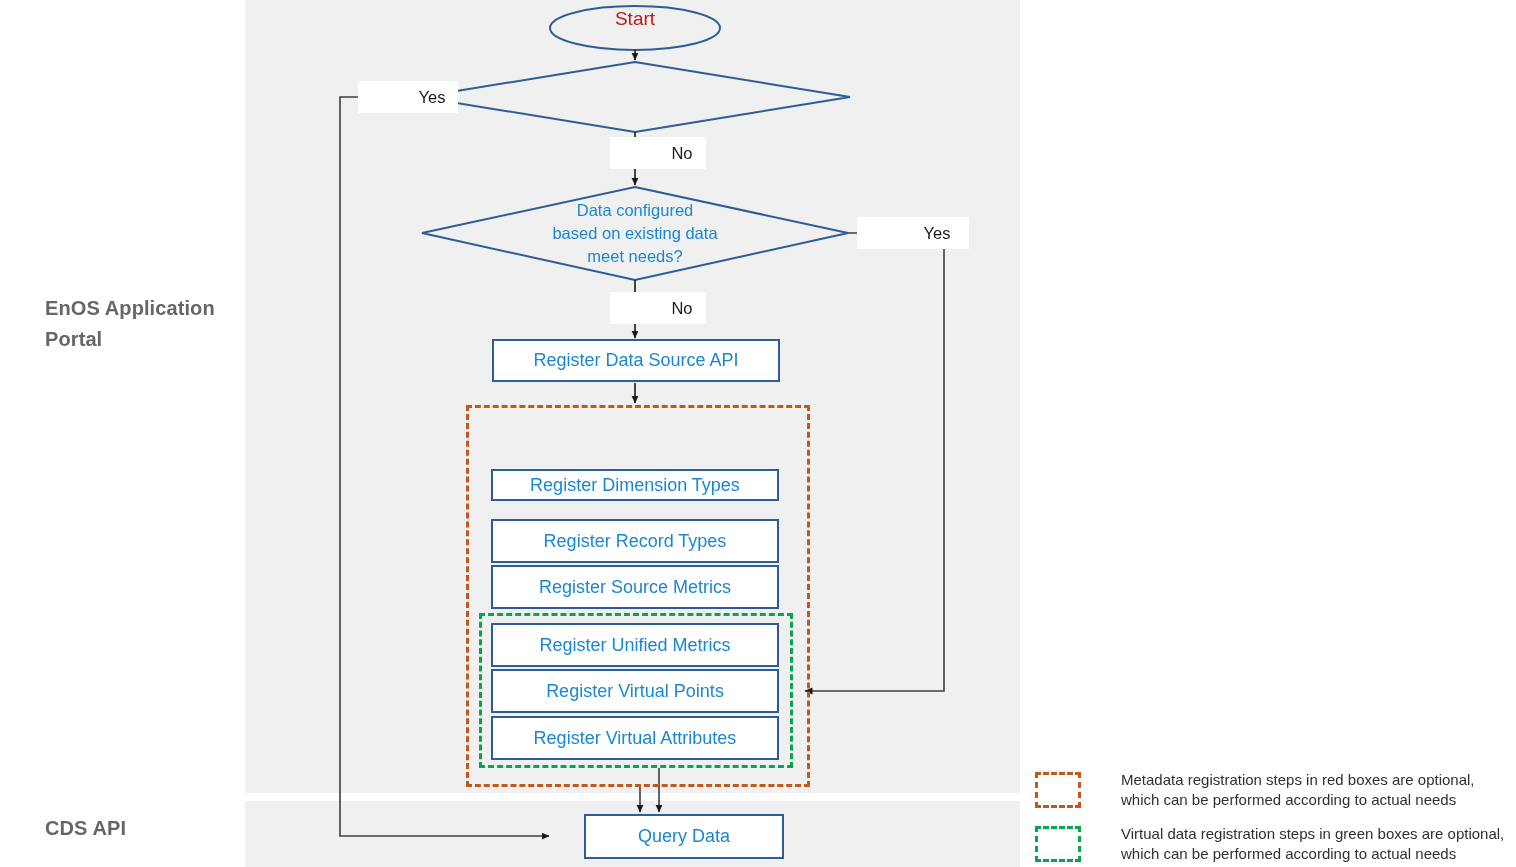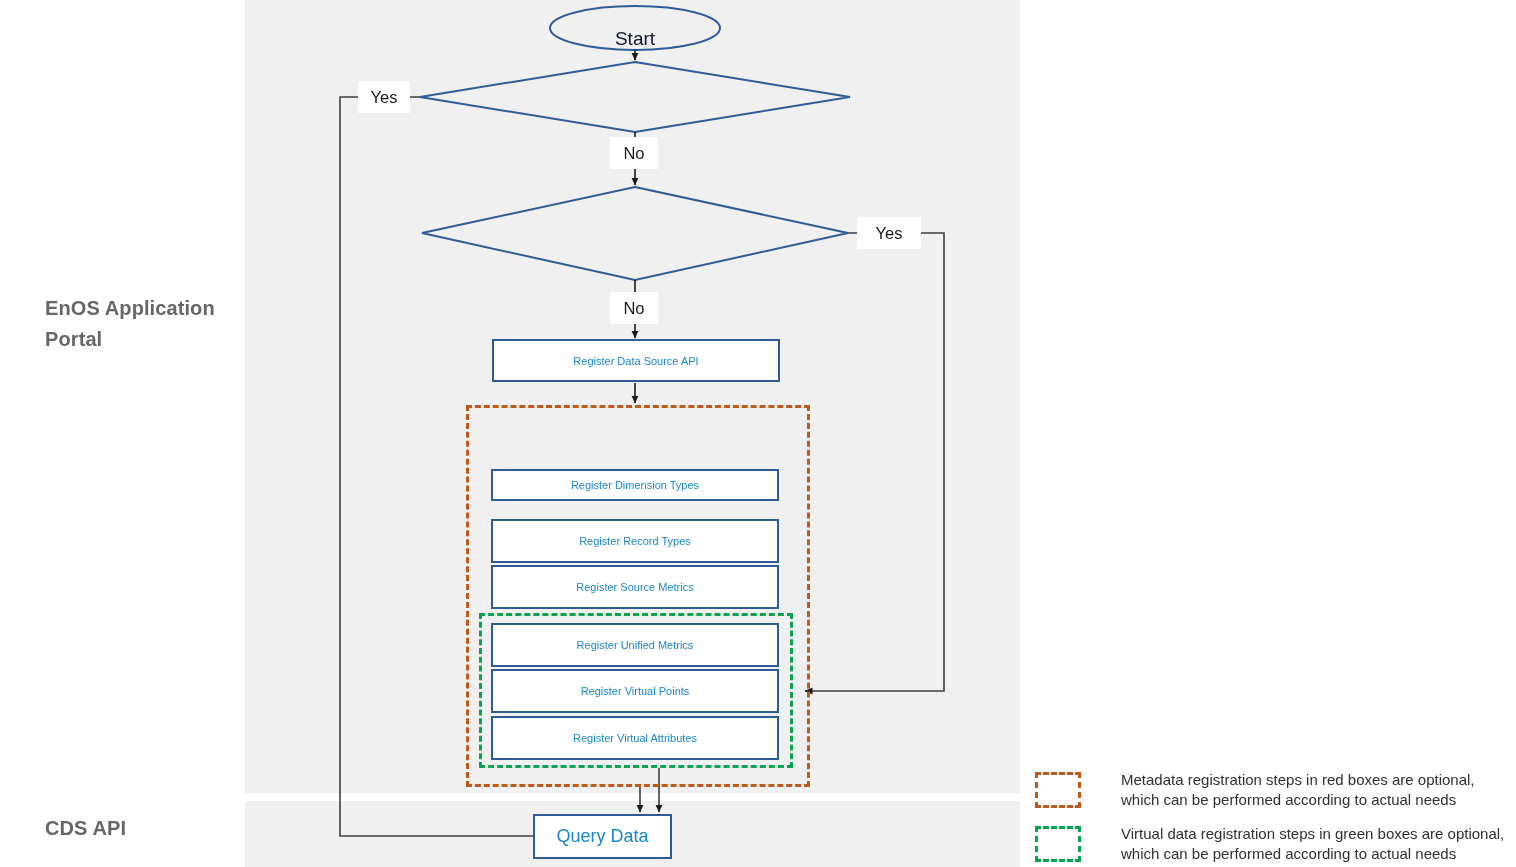--- a/index.html
+++ b/index.html
@@ -61,60 +61,61 @@
     pointer-events: none;
   }
 
   
   .proc {
     position: absolute;
     box-sizing: border-box;
     background: #ffffff;
     border: 2px solid #2e5c96;
     color: #1b87d2;
-    font-size: 11px;
+    font-size: 18px;
     display: flex;
     align-items: center;
     justify-content: center;
     text-align: center;
     white-space: nowrap;
   }
 
   
   .edge-label {
     position: absolute;
     background: #ffffff;
     color: #1a1a1a;
     font-size: 16.5px;
     display: flex;
     align-items: center;
     justify-content: center;
     text-align: center;
+    padding-left: 48px;
   }
 
   
   .diamond-text {
     position: absolute;
     color: #1b87d2;
     font-size: 16.5px;
     line-height: 23px;
     text-align: center;
     display: flex;
     align-items: center;
     justify-content: center;
     flex-direction: column;
     white-space: pre-line;
   }
 
   
   #start-text {
     position: absolute;
-    left: 551px; top: 20px;
+    left: 551px; top: 0;
     width: 168px; height: 38px;
-    color: #0f172a;
+    color: #b91c1c;
     font-size: 19px;
     display: flex;
     align-items: center;
     justify-content: center;
   }
 
   
   .group-box {
     position: absolute;
     box-sizing: border-box;
@@ -198,20 +199,23 @@
     <path d="M635,383 L635,403" stroke="#1a1a1a" stroke-width="1.6" fill="none" marker-end="url(#arrow)"></path>
 
     <path d="M659,768 L659,812" stroke="#3f3f3f" stroke-width="1.6" fill="none" marker-end="url(#arrow)"></path>
 
     <path d="M640,787 L640,812" stroke="#3f3f3f" stroke-width="1.6" fill="none" marker-end="url(#arrow)"></path>
   </svg>
 
   <div id="start-text">Start</div>
 
 
+  <div class="diamond-text" style="left:505px; top:198px; width:260px; height:70px;">Data configured
+based on existing data
+meet needs?</div>
 
   <div class="edge-label" style="left:358px; top:81px; width:52px; height:32px;">Yes</div>
 
   <div class="edge-label" style="left:610px; top:137px; width:48px; height:32px;">No</div>
 
   <div class="edge-label" style="left:857px; top:217px; width:64px; height:32px;">Yes</div>
 
   <div class="edge-label" style="left:610px; top:292px; width:48px; height:32px;">No</div>
 
   <div class="group-box" id="group-red"></div>
@@ -225,21 +229,21 @@
   <div class="proc" style="left:491px; top:565px; width:288px; height:44px;">Register Source Metrics</div>
 
   <div class="proc" style="left:491px; top:519px; width:288px; height:44px;">Register Record Types</div>
 
   <div class="proc" style="left:491px; top:623px; width:288px; height:44px;">Register Unified Metrics</div>
 
   <div class="proc" style="left:491px; top:669px; width:288px; height:44px;">Register Virtual Points</div>
 
   <div class="proc" style="left:491px; top:716px; width:288px; height:44px;">Register Virtual Attributes</div>
 
-  <div class="proc" style="left:533px; top:814px; width:139px; height:45px; font-size:18px;">Query Data</div>
+  <div class="proc" style="left:584px; top:814px; width:200px; height:45px; font-size:18px;">Query Data</div>
 
   <div id="legend">
 
     <div class="legend-row">
       <div class="legend-swatch sw-red"></div>
       <div class="legend-text">Metadata registration steps in red boxes are optional, which can be performed according to actual needs</div>
     </div>
 
     <div class="legend-row">
       <div class="legend-swatch sw-green"></div>

